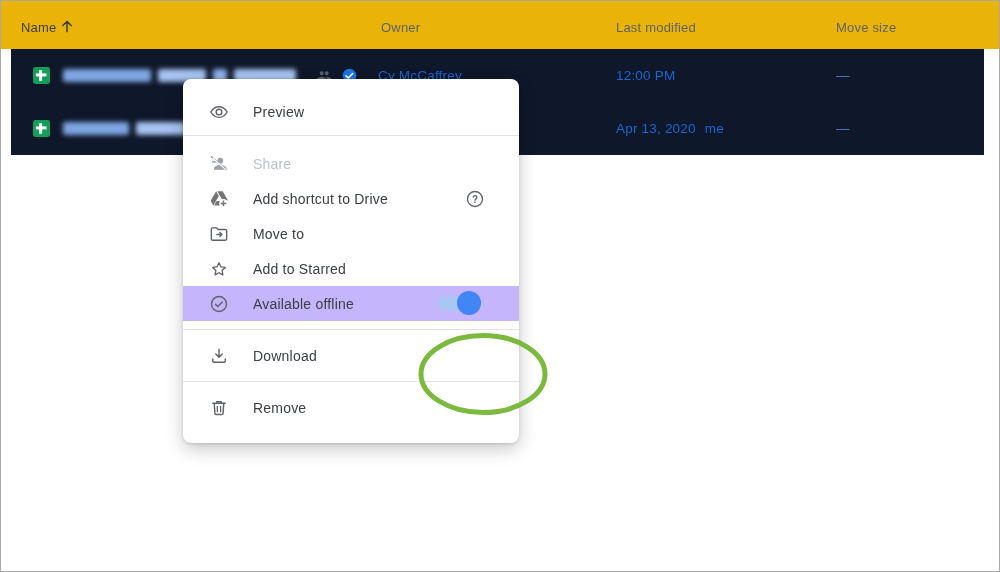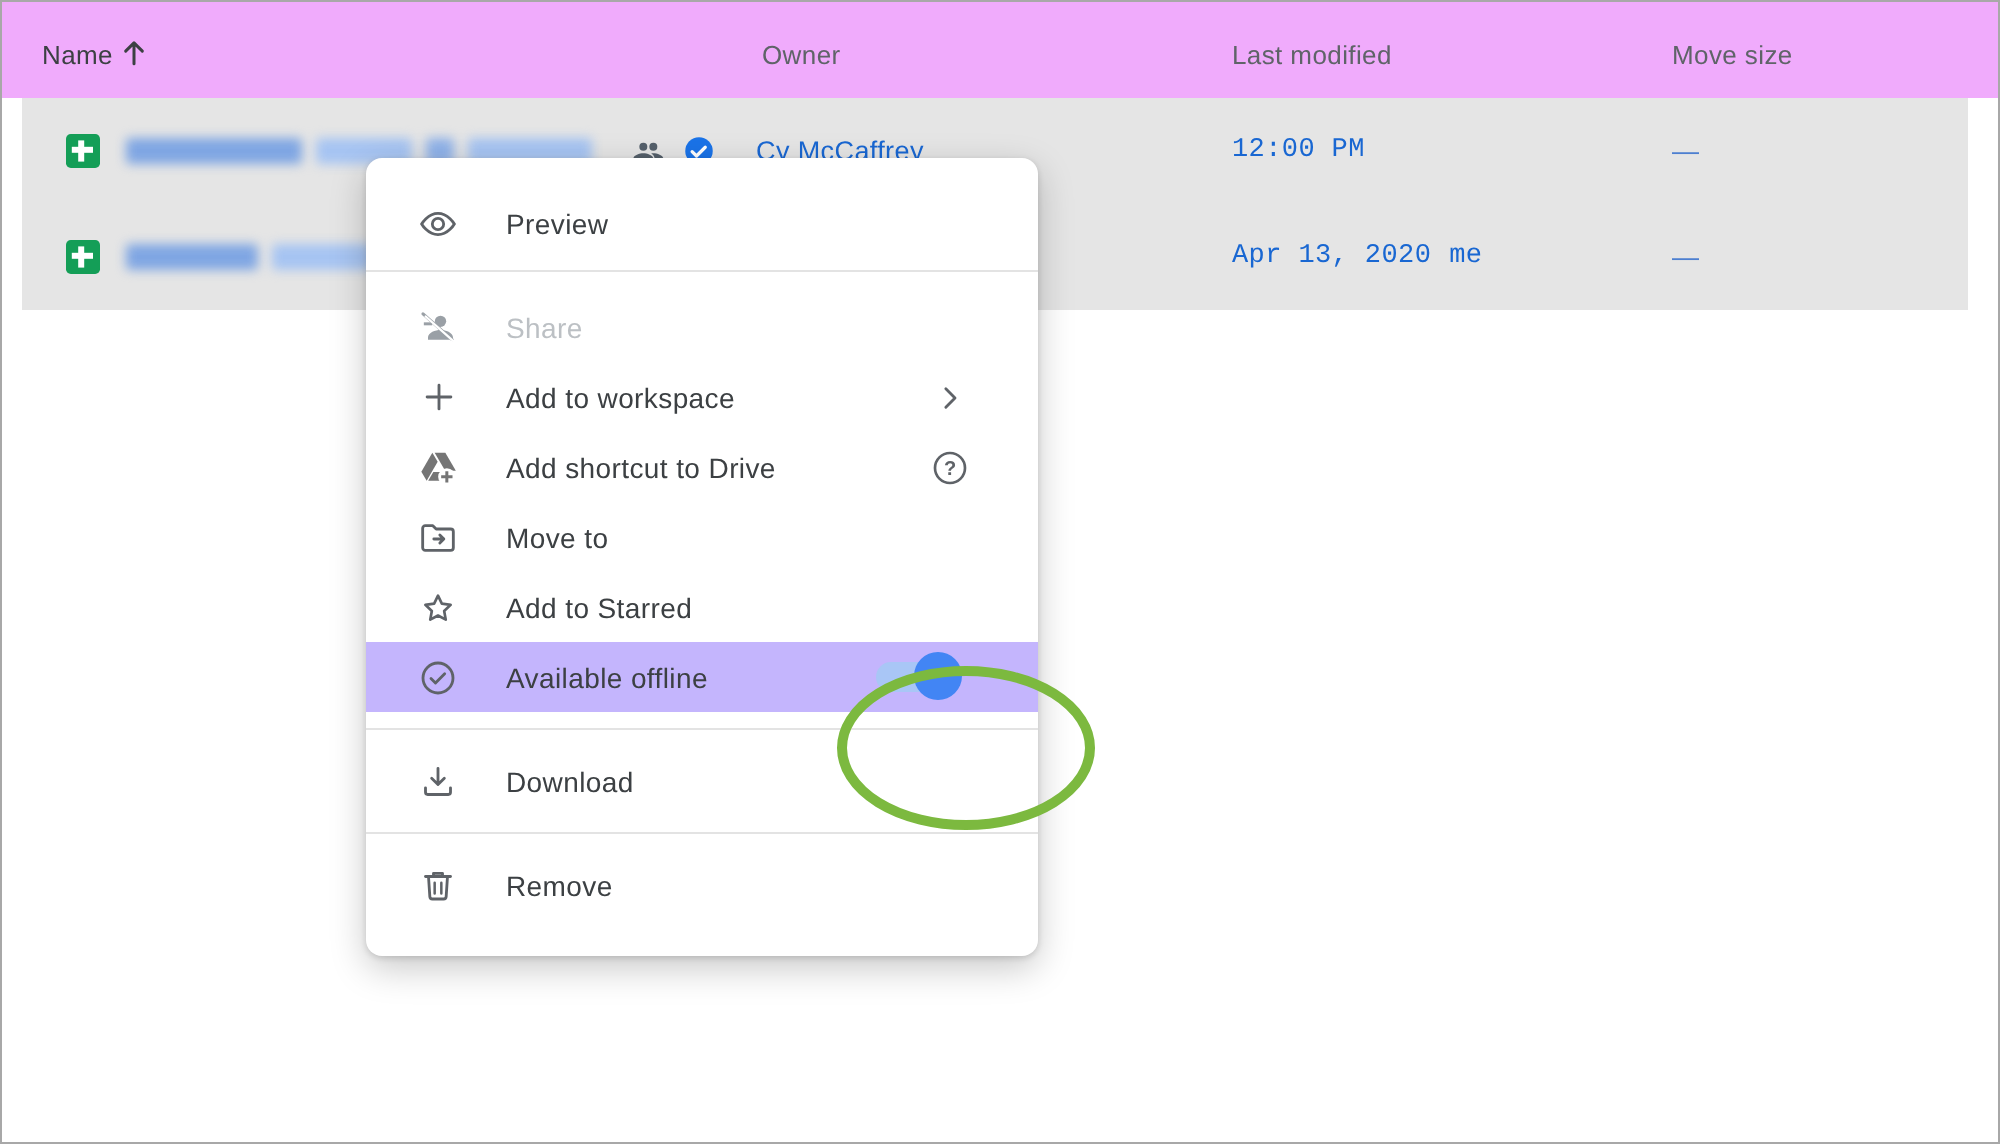--- a/index.html
+++ b/index.html
@@ -3,39 +3,39 @@
 <meta charset="utf-8">
 <style>
   * { margin:0; padding:0; box-sizing:border-box; }
   html,body { background:#fff; }
   body { font-family:"Liberation Sans","DejaVu Sans",sans-serif; }
   .stage {
     position:relative; width:1000px; height:572px; background:#fff;
     border:1px solid #a8a8a8; overflow:hidden;
   }
   
-  .hdr { position:absolute; top:0; left:0; width:100%; height:48px; background:#f0abfc; z-index:2; }
+  .hdr { position:absolute; top:0; left:0; width:100%; height:48px; background:#eab308; z-index:2; }
   .hcell { position:absolute; top:19px; font-size:13px; color:#5f6368; letter-spacing:.2px; cursor:pointer; }
   .hcell.name { left:20px; color:#3c4043; font-weight:500; }
   .hcell.owner { left:380px; }
   .hcell.modified { left:615px; }
   .hcell.size { left:835px; }
   .sort-arrow { position:absolute; top:15px; left:56px; width:20px; height:20px; }
   
   .rows { position:absolute; top:48px; left:10px; width:973px; z-index:1; }
-  .frow { position:relative; height:53px; background:#e5e5e5; }
+  .frow { position:relative; height:53px; background:#0f172a; }
   .ficon { position:absolute; left:22px; top:18px; width:17px; height:17px; }
   .redact { position:absolute; left:52px; top:20px; display:flex; gap:7px; filter:blur(2.6px); }
   .redact i { display:block; height:13px; border-radius:2px; }
   .r-a { background:#7fa6e3; } .r-b { background:#a6c4f2; } .r-c { background:#8fb2e9; }
   .people { position:absolute; left:305px; top:19px; width:16px; height:16px; }
   .offcheck { position:absolute; left:331px; top:19px; width:15px; height:15px; }
   .rtxt { position:absolute; top:19px; font-size:13.5px; color:#1967d2; letter-spacing:.2px; }
   .rowner { left:367px; }
-  .rmod { left:605px;font-family:Liberation Mono, monospace; }
+  .rmod { left:605px; }
   .rmodby { margin-left:9px; }
   .rsize { left:825px; color:#4d7fd0; }
   
   .menu {
     position:absolute; left:182px; top:78px; width:336px; z-index:10;
     background:#fff; border-radius:8px;
     box-shadow:0 1px 3px rgba(0,0,0,.14), 0 6px 18px rgba(0,0,0,.22);
   }
   .mg1 { padding:15px 0 6px 0; }
   .mg2 { padding:10px 0 8px 0;text-align:right; }
@@ -137,31 +137,20 @@
             <path d="M13.5 13.2c-3 0-7.5 1.5-7.5 4.4V19h15v-1.4c0-2.9-4.5-4.4-7.5-4.4z" fill="#9aa0a6"></path>
             <path d="M3.5 9.5h5" stroke="#9aa0a6" stroke-width="1.8"></path>
             <path d="M3 3.5L20.5 19" stroke="#9aa0a6" stroke-width="1.9" stroke-linecap="round"></path>
             <path d="M4.6 5.1L22.1 20.6" stroke="#ffffff" stroke-width="1.4" stroke-linecap="round"></path>
           </svg>
         </span>
         <span class="mlabel">Share</span>
       </div>
       <div class="mi">
         <span class="micon">
-          <svg class="gi" width="19" height="19" viewBox="0 0 24 24">
-            <path d="M12 4.5v15M4.5 12h15" fill="none" stroke="#5f6368" stroke-width="1.8" stroke-linecap="round"></path>
-          </svg>
-        </span>
-        <span class="mlabel">Add to workspace</span>
-        <svg class="mtrail" viewBox="0 0 24 24">
-          <path d="M9.5 6.5l5.5 5.5-5.5 5.5" fill="none" stroke="#5f6368" stroke-width="1.7" stroke-linecap="round" stroke-linejoin="round"></path>
-        </svg>
-      </div>
-      <div class="mi">
-        <span class="micon">
           <svg class="gi" width="20" height="20" viewBox="0 0 24 24">
             <path d="M8.6 2.8L2 14.2l3.2 5.5 6.6-11.4z" fill="#757575"></path>
             <path d="M10 2.8h6.4l6.3 10.9h-6.4z" fill="#757575"></path>
             <path d="M6.1 19.7l3.1-5.3h7.2l-3 5.3z" fill="#757575"></path>
             <circle cx="17.3" cy="17.3" r="5.2" fill="#fff"></circle>
             <path d="M17.3 13.9v6.8M13.9 17.3h6.8" stroke="#757575" stroke-width="1.8"></path>
           </svg>
         </span>
         <span class="mlabel">Add shortcut to Drive</span>
         <svg class="mtrail" viewBox="0 0 24 24">

